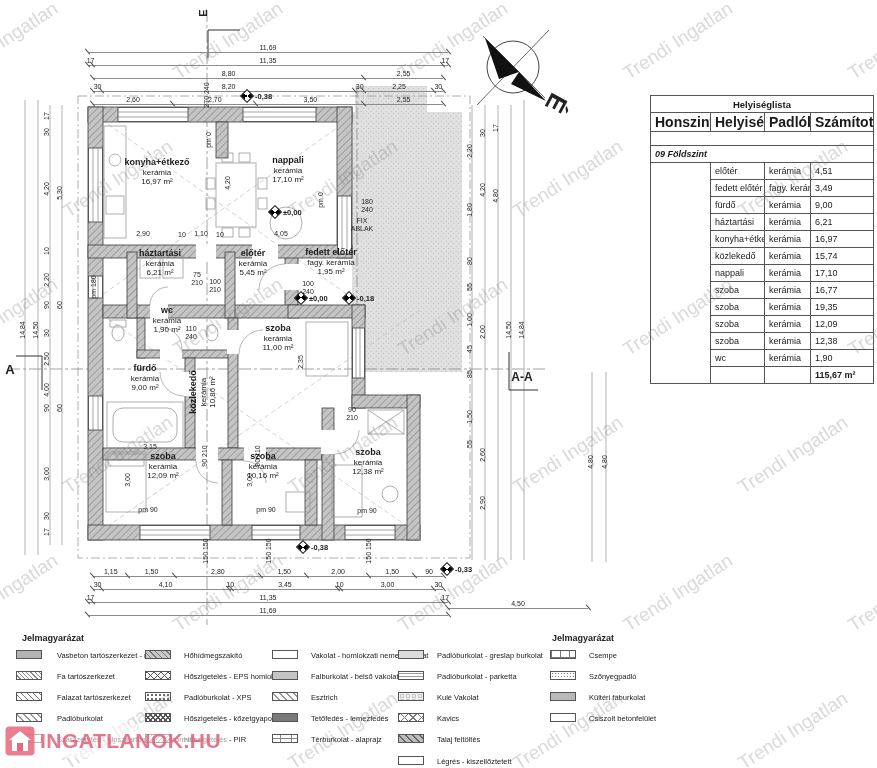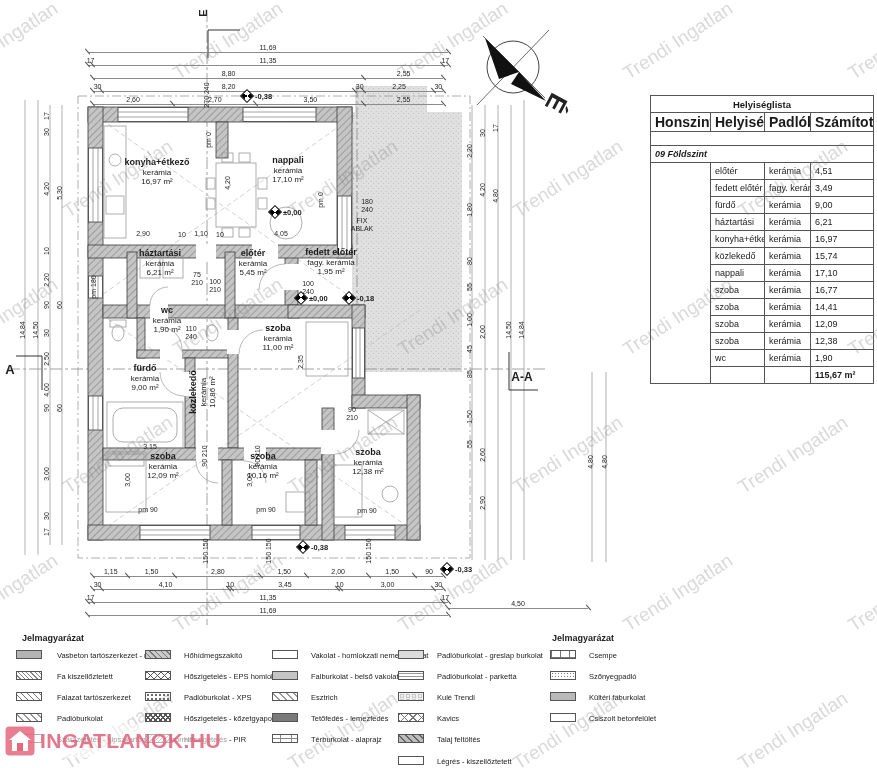--- a/index.html
+++ b/index.html
@@ -605,21 +605,21 @@
           <td>17,10</td>
         </tr>
         <tr>
           <td>szoba</td>
           <td>kerámia</td>
           <td>16,77</td>
         </tr>
         <tr>
           <td>szoba</td>
           <td>kerámia</td>
-          <td>14,41</td>
+          <td>19,35</td>
         </tr>
         <tr>
           <td>szoba</td>
           <td>kerámia</td>
           <td>12,09</td>
         </tr>
         <tr>
           <td>szoba</td>
           <td>kerámia</td>
           <td>12,38</td>
@@ -674,21 +674,21 @@
     <svg width="30" height="30" viewBox="0 0 30 30">
       <rect x="0.5" y="0.5" width="29" height="29" rx="4" fill="#e4677c" opacity="0.85"></rect>
       <path d="M15 5 L26 14 L23 14 L23 25 L7 25 L7 14 L4 14 Z" fill="#fff"></path>
       <rect x="12" y="17" width="6" height="8" fill="#e4677c"></rect>
     </svg>
     <span class="lt">INGATLANOK.HU</span>
   </div>
 <div class="leg-sw sw-a" style="left: 16px; top: 650px;"></div>
     <div class="leg-lb" style="left: 57px; top: 650px;">Vasbeton tartószerkezet - monolit</div>
     <div class="leg-sw sw-b" style="left: 16px; top: 671px;"></div>
-    <div class="leg-lb" style="left: 57px; top: 671px;">Fa kiszellőztetett</div>
+    <div class="leg-lb" style="left: 57px; top: 671px;">Fa tartószerkezet</div>
     <div class="leg-sw sw-c" style="left: 16px; top: 692px;"></div>
     <div class="leg-lb" style="left: 57px; top: 692px;">Falazat tartószerkezet</div>
     <div class="leg-sw sw-d" style="left: 16px; top: 713px;"></div>
     <div class="leg-lb" style="left: 57px; top: 713px;">Padlóburkolat</div>
     <div class="leg-sw sw-e" style="left: 16px; top: 734px;"></div>
     <div class="leg-lb" style="left: 57px; top: 734px;">Szárazépítés - gipszkarton tábla - normál</div>
     <div class="leg-sw sw-f" style="left: 145px; top: 650px;"></div>
     <div class="leg-lb" style="left: 184px; top: 650px;">Hőhídmegszakító</div>
     <div class="leg-sw sw-g" style="left: 145px; top: 671px;"></div>
     <div class="leg-lb" style="left: 184px; top: 671px;">Hőszigetelés - EPS homlokzati</div>
@@ -706,21 +706,21 @@
     <div class="leg-lb" style="left: 311px; top: 692px;">Esztrich</div>
     <div class="leg-sw sw-l" style="left: 272px; top: 713px;"></div>
     <div class="leg-lb" style="left: 311px; top: 713px;">Tetőfedés - lemezfedés</div>
     <div class="leg-sw sw-m" style="left: 272px; top: 734px;"></div>
     <div class="leg-lb" style="left: 311px; top: 734px;">Térburkolat - alaprajz</div>
     <div class="leg-sw sw-n" style="left: 398px; top: 650px;"></div>
     <div class="leg-lb" style="left: 437px; top: 650px;">Padlóburkolat - greslap burkolat</div>
     <div class="leg-sw sw-o" style="left: 398px; top: 671px;"></div>
     <div class="leg-lb" style="left: 437px; top: 671px;">Padlóburkolat - parketta</div>
     <div class="leg-sw sw-p" style="left: 398px; top: 692px;"></div>
-    <div class="leg-lb" style="left: 437px; top: 692px;">Kulé Trendi</div>
+    <div class="leg-lb" style="left: 437px; top: 692px;">Kulé Vakolat</div>
     <div class="leg-sw sw-q" style="left: 398px; top: 713px;"></div>
     <div class="leg-lb" style="left: 437px; top: 713px;">Kavics</div>
     <div class="leg-sw sw-r" style="left: 398px; top: 734px;"></div>
     <div class="leg-lb" style="left: 437px; top: 734px;">Talaj feltöltés</div>
     <div class="leg-sw sw-e" style="left: 398px; top: 756px;"></div>
     <div class="leg-lb" style="left: 437px; top: 756px;">Légrés - kiszellőztetett</div>
     <div class="leg-sw sw-s" style="left: 550px; top: 650px;"></div>
     <div class="leg-lb" style="left: 589px; top: 650px;">Csempe</div>
     <div class="leg-sw sw-t" style="left: 550px; top: 671px;"></div>
     <div class="leg-lb" style="left: 589px; top: 671px;">Szőnyegpadló</div>

